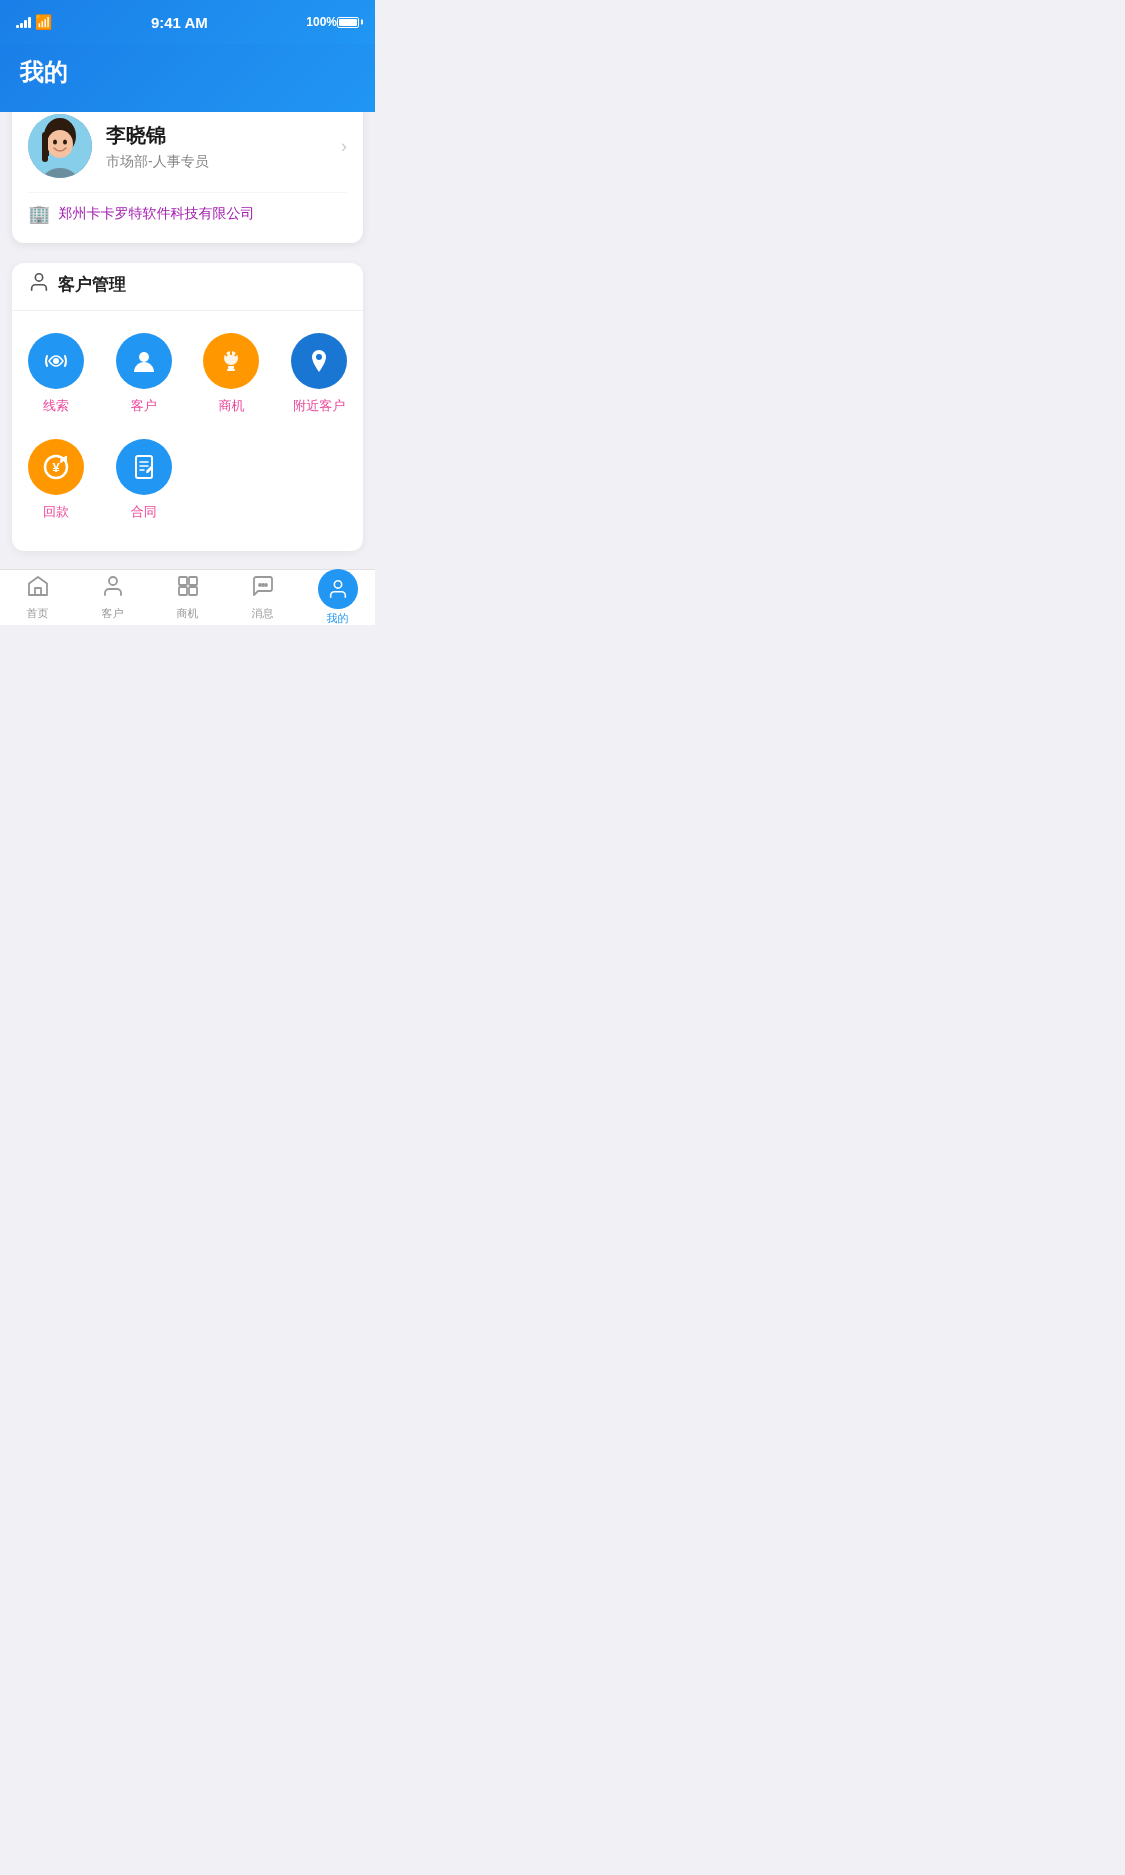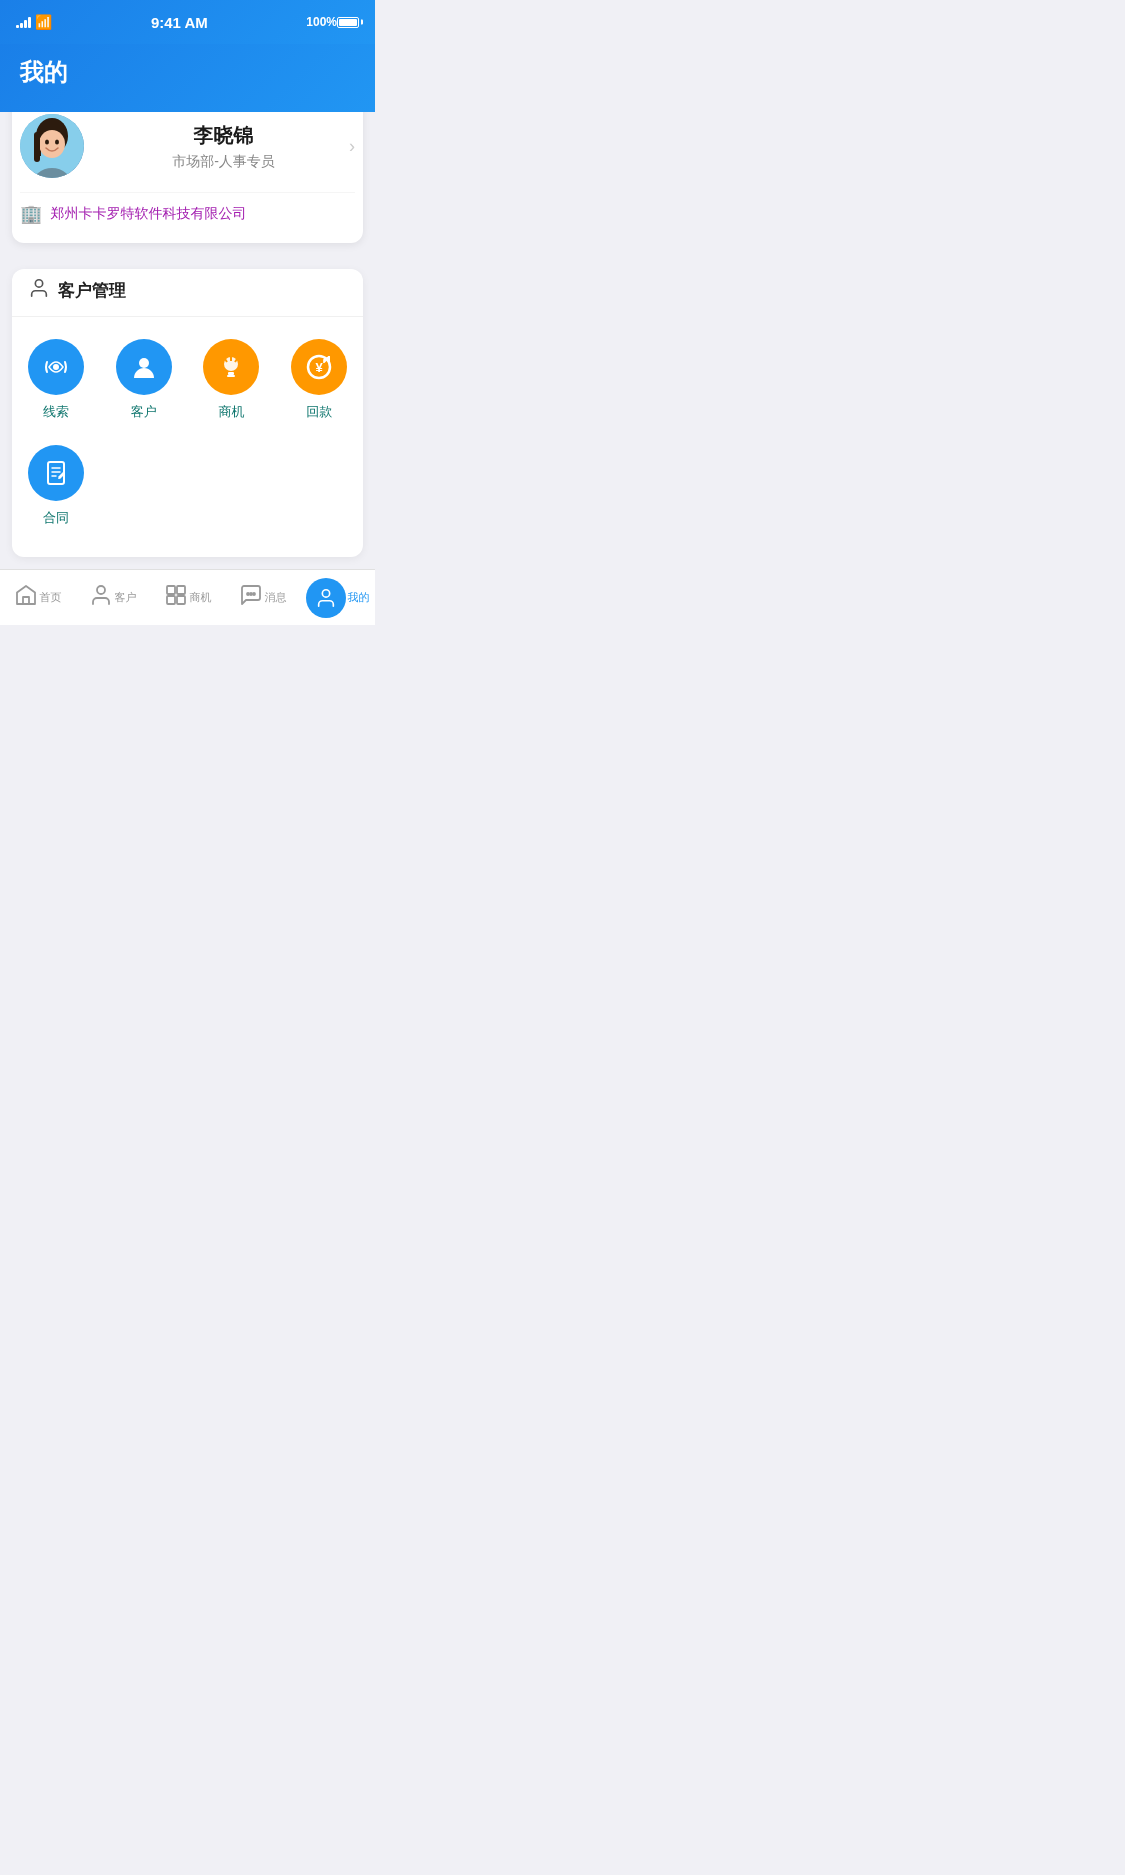--- a/index.html
+++ b/index.html
@@ -46,24 +46,23 @@
       height: calc(625px - 44px - 56px);
       overflow-y: auto;
       background: #f0f0f5;
     }
     .scroll-container::-webkit-scrollbar { display: none; }
 
     
     .profile-card {
       background: white;
       border-radius: 12px;
-      margin: -16px 12px 26px;
-      padding: 18px 8px;
+      margin: -16px 12px 20px;
+      padding: 18px 16px;
       box-shadow: 0 2px 8px rgba(0,0,0,0.08);
-      text-align: center;
     }
     .profile-top {
       display: flex;
       align-items: center;
       margin-bottom: 14px;
     }
     .avatar {
       width: 64px;
       height: 64px;
       border-radius: 50%;
@@ -154,21 +153,21 @@
       height: 56px;
       border-radius: 50%;
       display: flex;
       align-items: center;
       justify-content: center;
       margin-bottom: 8px;
       font-size: 26px;
     }
     .grid-label {
       font-size: 13px;
-      color: #0f766e;
+      color: #ec4899;
     }
 
     
     .bg-blue { background: #2196F3; }
     .bg-orange { background: #FF9800; }
     .bg-pink { background: #E91E63; }
     .bg-dark-green { background: #27AE60; }
     .bg-blue-dark { background: #1976D2; }
 
     
@@ -179,21 +178,21 @@
       right: 0;
       height: 56px;
       background: white;
       border-top: 1px solid #e0e0e0;
       display: flex;
       align-items: center;
     }
     .nav-item {
       flex: 1;
       display: flex;
-      flex-direction: row;
+      flex-direction: column;
       align-items: center;
       justify-content: center;
       gap: 2px;
       cursor: pointer;
       padding: 6px 0;
     }
     .nav-icon {
       font-size: 22px;
       color: #999;
     }
@@ -382,20 +381,29 @@
             <line x1="15" y1="5" x2="15" y2="9" stroke="#FF9800" stroke-width="2"></line>
             <line x1="9" y1="7" x2="11" y2="10" stroke="#FF9800" stroke-width="2"></line>
             <line x1="21" y1="7" x2="19" y2="10" stroke="#FF9800" stroke-width="2"></line>
           </svg>
         </div>
         <span class="grid-label">商机</span>
       </div>
 
 
 
+      <div class="grid-item">
+        <div class="grid-circle bg-blue-dark">
+          <svg width="30" height="30" viewBox="0 0 30 30" fill="white">
+            <path d="M15 4C11.1 4 8 7.1 8 11c0 5.6 7 15 7 15s7-9.4 7-15c0-3.9-3.1-7-7-7z" fill="white"></path>
+            <circle cx="15" cy="11" r="3" fill="#1976D2"></circle>
+          </svg>
+        </div>
+        <span class="grid-label">附近客户</span>
+      </div>
 
 
       <div class="grid-item">
         <div class="grid-circle bg-orange">
           <svg width="30" height="30" viewBox="0 0 30 30" fill="white">
             <circle cx="15" cy="15" r="11" fill="none" stroke="white" stroke-width="2.5"></circle>
             <text x="15" y="20" text-anchor="middle" font-size="13" font-weight="bold" fill="white">¥</text>
             <path d="M20 8 L25 5" stroke="white" stroke-width="2" stroke-linecap="round"></path>
             <path d="M25 5 L25 10" stroke="white" stroke-width="2" stroke-linecap="round"></path>
             <path d="M25 5 L20 10" stroke="white" stroke-width="2" stroke-linecap="round"></path>

